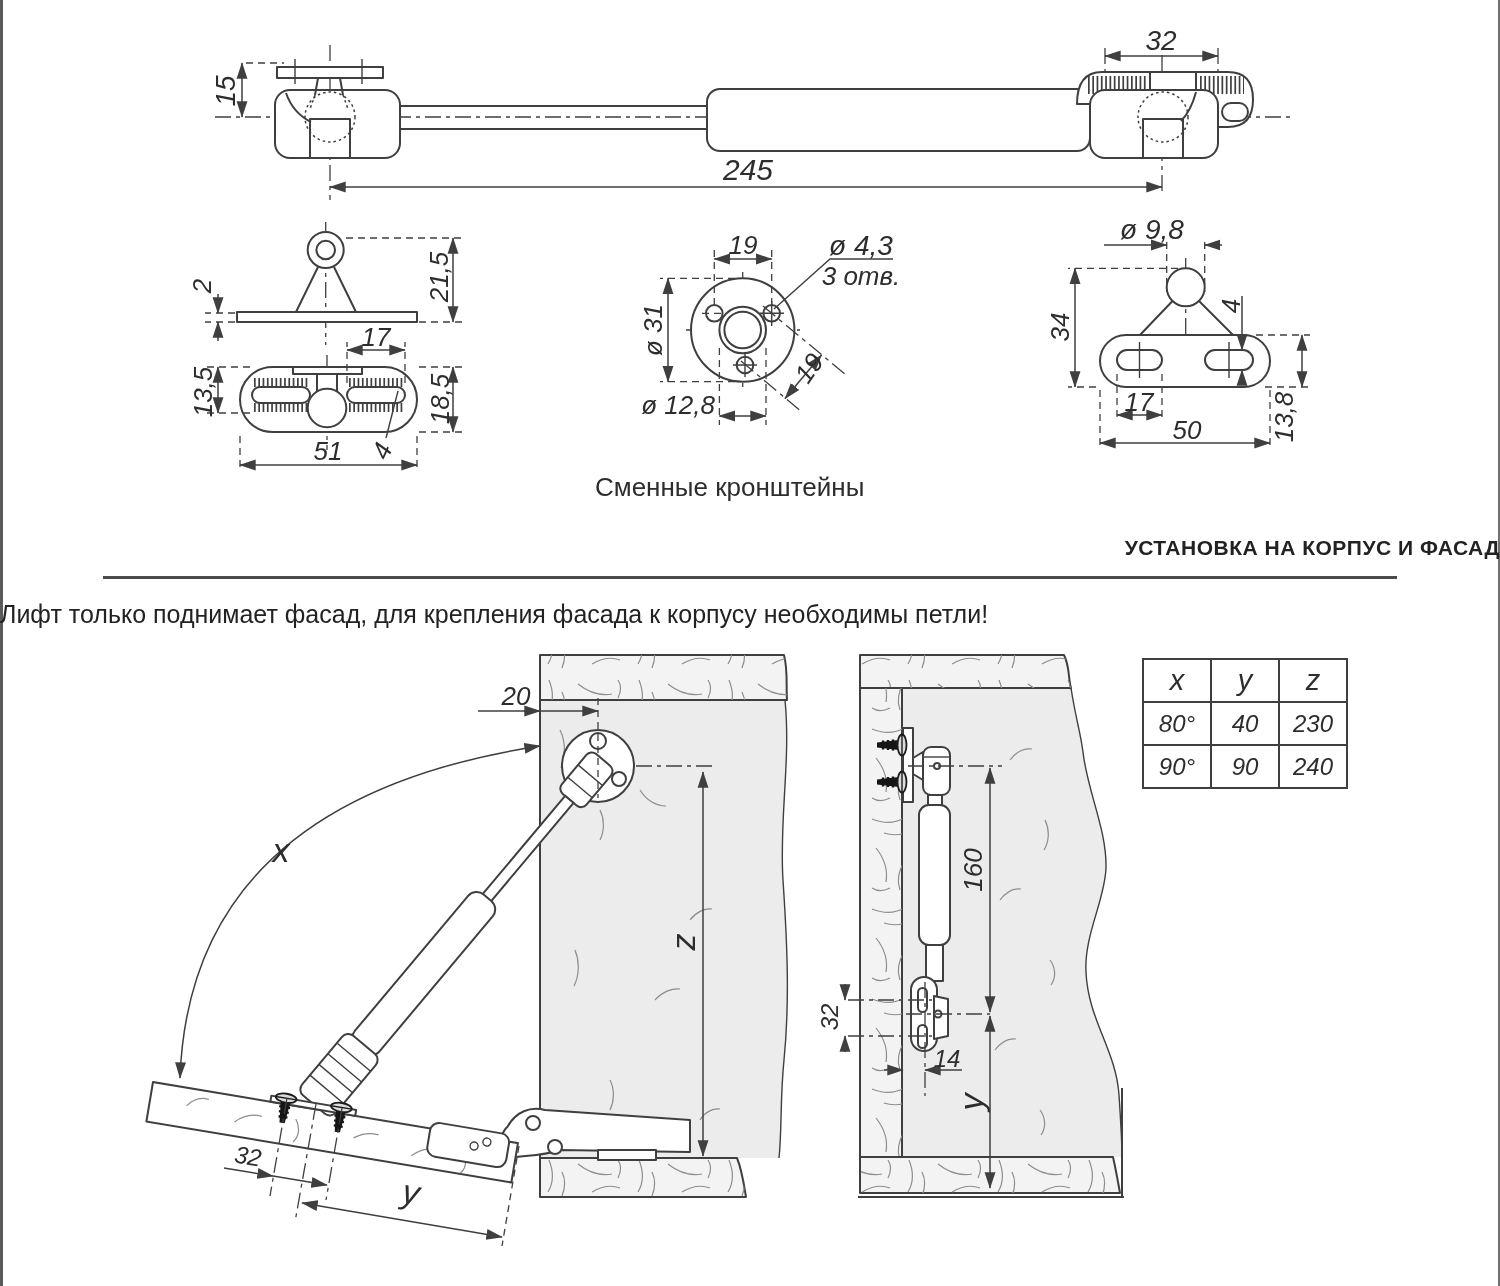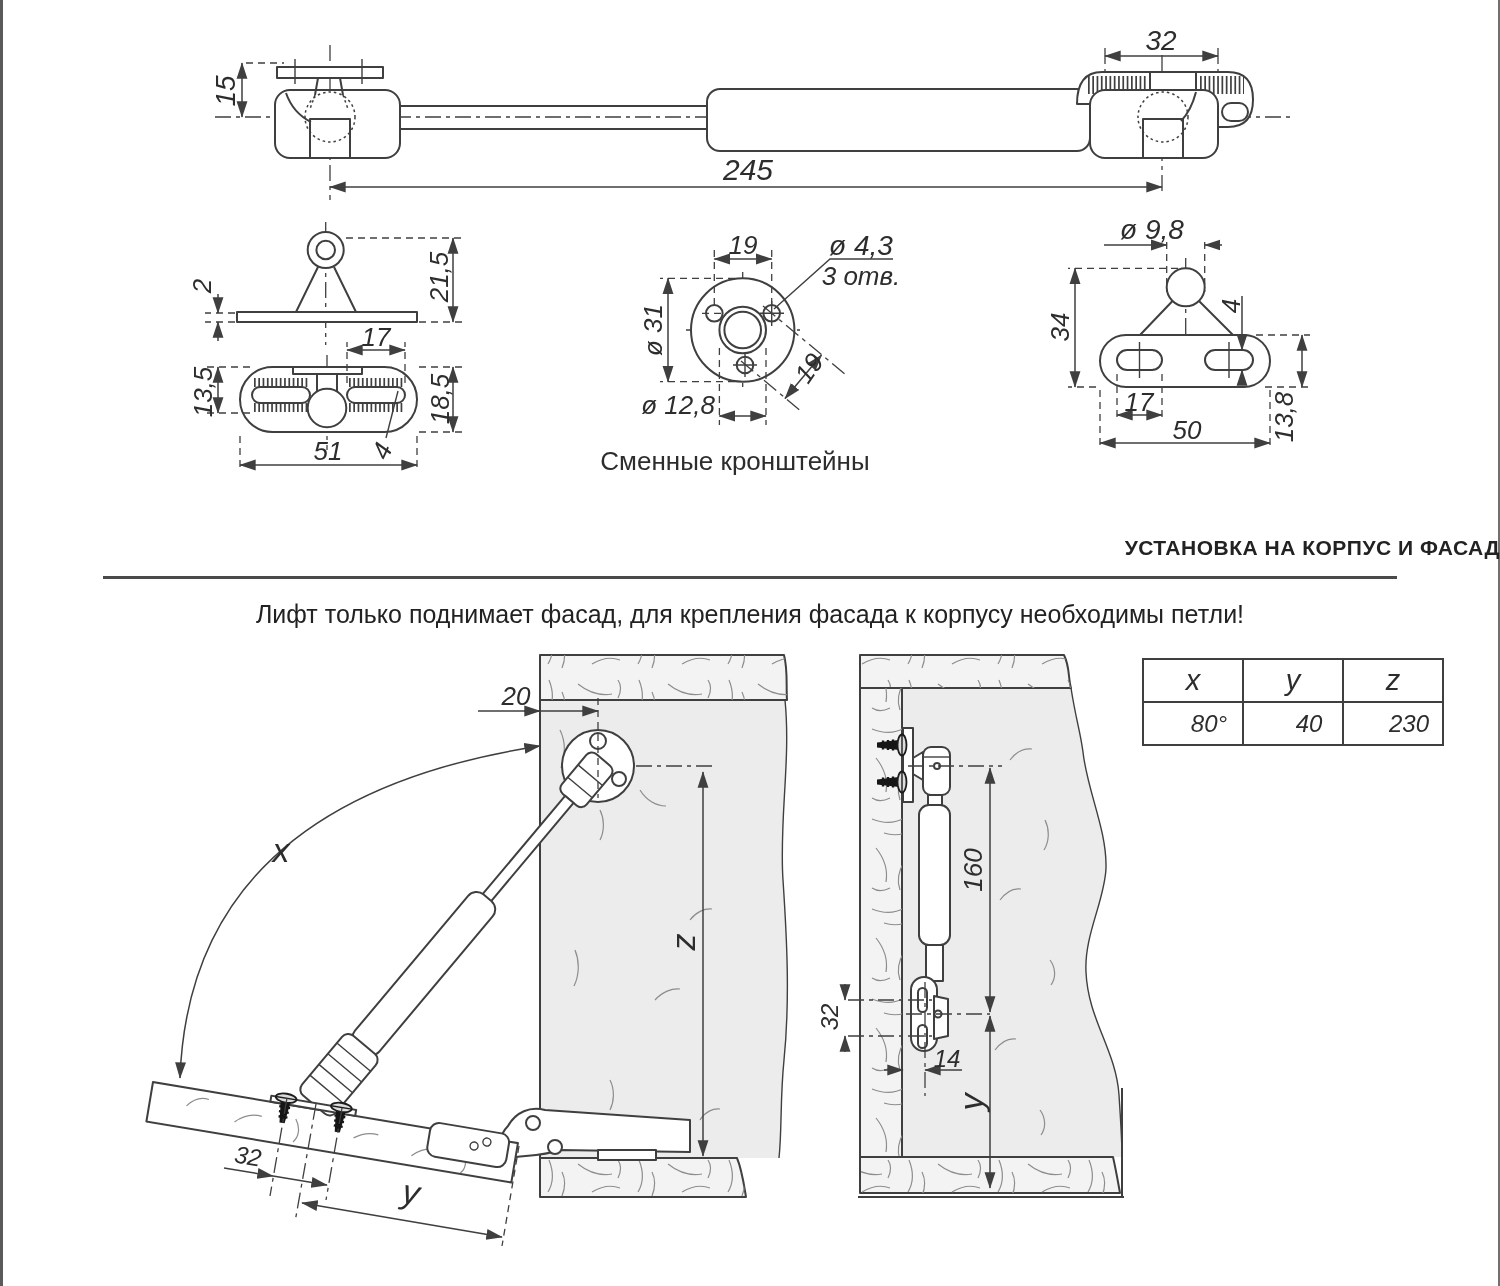--- a/index.html
+++ b/index.html
@@ -26,35 +26,35 @@
   .grain { fill:none; stroke:#8d8d8d; stroke-width:1.2; }
   .fillp { fill:#ececec; stroke:none; }
   .fillb { fill:#f3f3f3; }
 
   text.d { font-family:"Liberation Sans", sans-serif; font-style:italic;
            fill:#2d2d2d; text-anchor:middle; dominant-baseline:central; }
   .s24 { font-size:24px; } .s26 { font-size:26px; } .s28 { font-size:28px; }
   .s30 { font-size:30px; } .s34 { font-size:34px; }
 
   
-  .caption { position:absolute; left:595px; top:446px; width:280px; text-align:center;
+  .caption { position:absolute; left:595px; top:472px; width:280px; 
              font-size:26px; color:#2d2d2d; }
   .title   { position:absolute; left:0; top:536px; width:100%; text-align:right;
              font-size:21px; font-weight:bold; color:#222; letter-spacing:0.5px; }
   .divider { position:absolute; left:103px; top:576px; width:1294px; height:3px; background:#4a4a4a; }
-  .note    { position:absolute; left:0; top:600px; width:100%; text-align:center;
+  .note    { position:absolute; left:0; top:600px; width:100%; 
              font-size:25px; color:#222; }
   table.xyz { position:absolute; left:1142px; top:658px; border-collapse:collapse;
               background:#ffffff; }
   table.xyz th, table.xyz td {
     border:2.4px solid #3f3f3f; width:66px; height:41px; text-align:center;
     font-style:italic; color:#2d2d2d; font-weight:normal; padding:0;
   }
   table.xyz th { font-size:29px; }
-  table.xyz td { font-size:24px;padding-left:32px; }
+  table.xyz td { font-size:24px; }
 </style>
 </head>
 <body>
 
 <div class="page">
   <div class="edge-bar left"></div>
   <div class="edge-bar right"></div>
 
   <svg class="drawing" width="1500" height="1286" viewBox="0 0 1500 1286">
     <defs>
@@ -344,15 +344,20 @@
         <tr>
       <th>x</th>
       <th>y</th>
       <th>z</th>
     </tr>
     <tr>
       <td>80°</td>
       <td>40</td>
       <td>230</td>
     </tr>
+    <tr>
+      <td>90°</td>
+      <td>90</td>
+      <td>240</td>
+    </tr>
   </tbody>
     </table>
 </div>
 
 </body></html>

